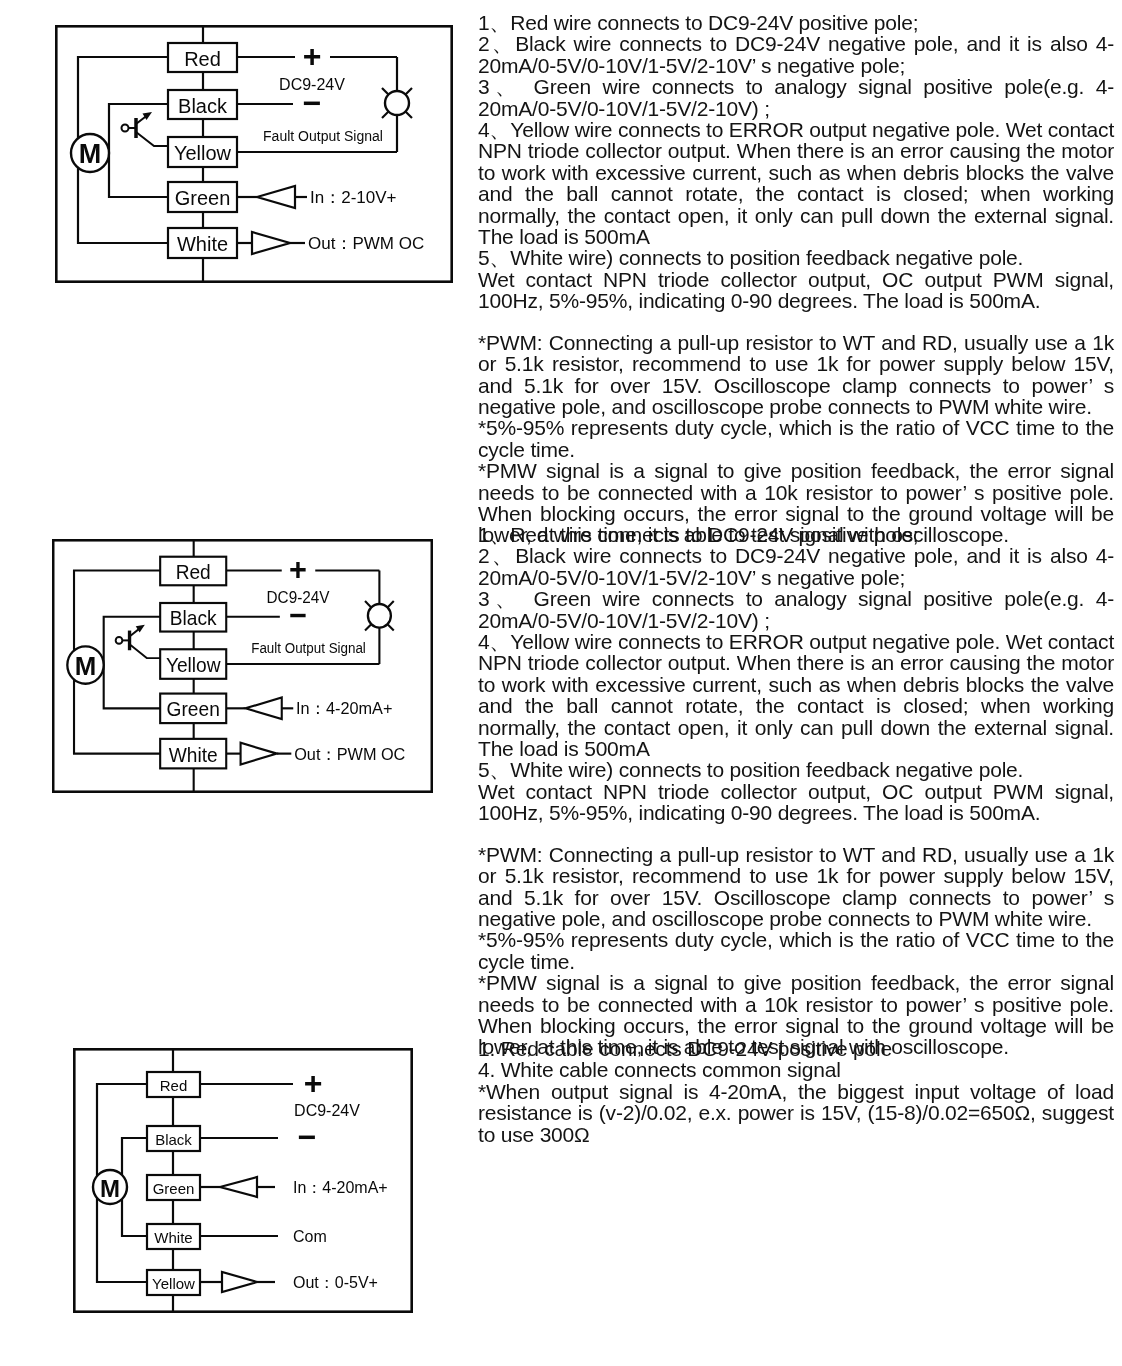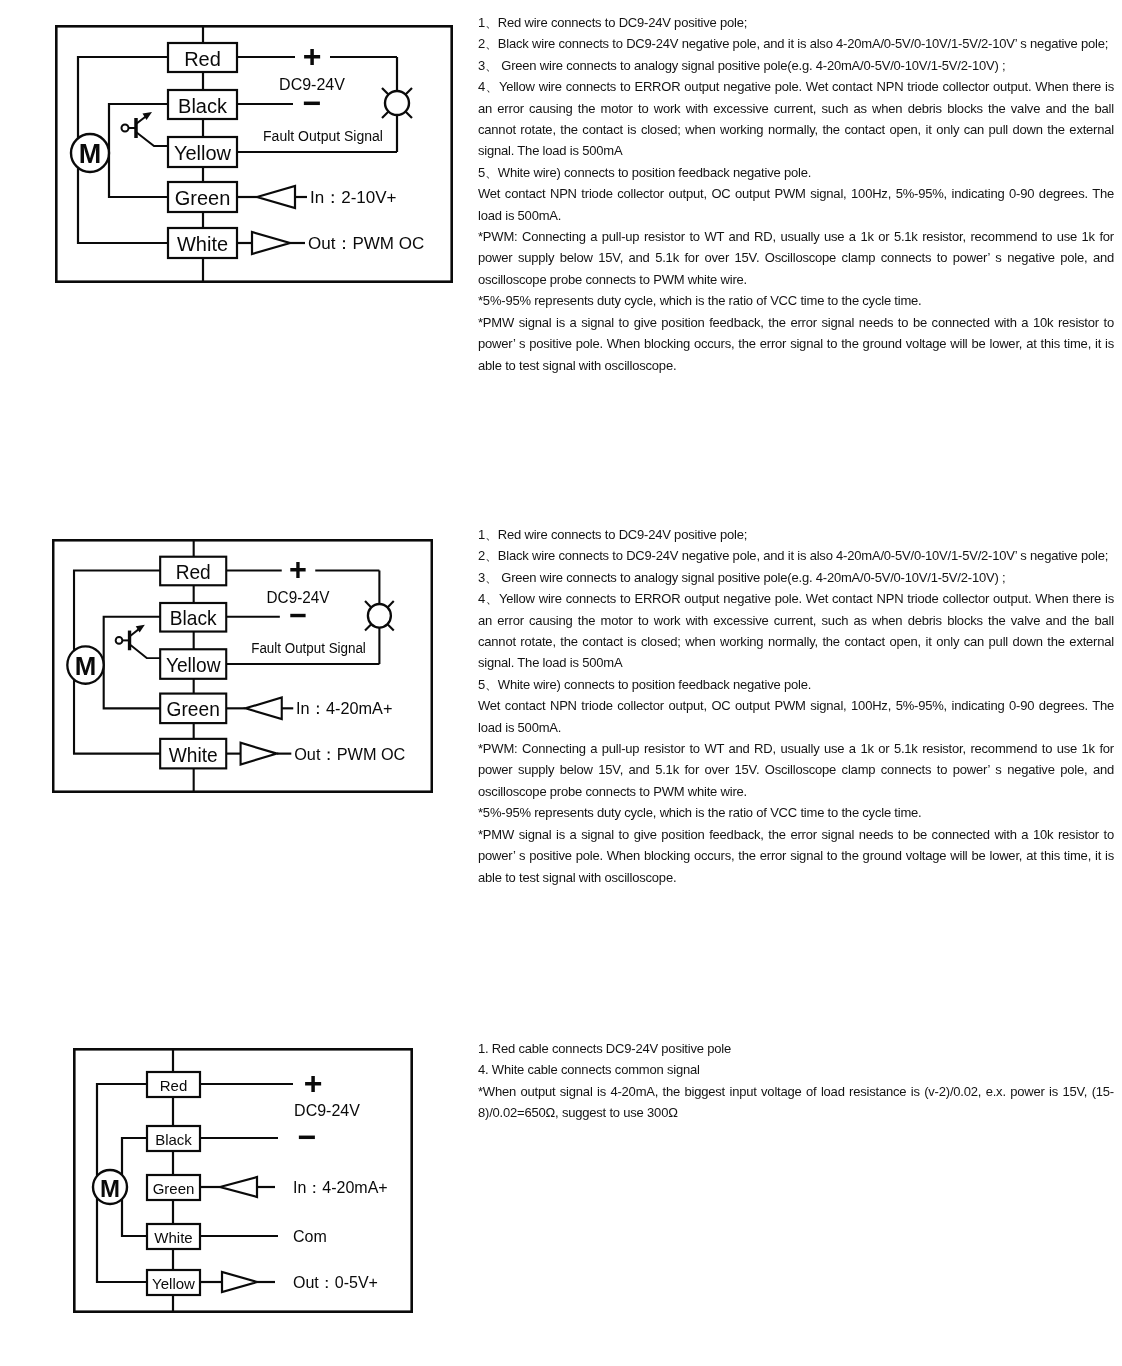--- a/index.html
+++ b/index.html
@@ -20,25 +20,25 @@
   .sym{font-size:32px;font-weight:bold;text-anchor:middle;}
   .pw{font-size:16px;text-anchor:middle;}
   .fault{font-size:14px;text-anchor:middle;}
   .io{font-size:17px;}
   .io3{font-size:16px;}
   .tr{stroke:#0a0a0a;stroke-width:2;fill:none;}
   .trbar{stroke:#0a0a0a;stroke-width:3.5;fill:none;}
   .arrowhead{fill:#0a0a0a;stroke:none;}
   .notes{
     position:absolute;left:478px;width:636px;
-    font-size:13px;line-height:21.4px;letter-spacing:-0.2px;
+    font-size:21px;line-height:21.4px;letter-spacing:-0.2px;
     text-align:justify;color:#141414;
   }
   .notes p{margin:0;padding:0;}
-  .pwm-notes{}
+  .pwm-notes{margin-top:20px;}
 </style>
 </head>
 <body>
 
 <div class="page">
 
   <svg class="diagram" style="left:55px;top:25px;" width="398" height="258" viewBox="0 0 398 258">
     <rect class="obox" x="1.3" y="1.3" width="395.4" height="255.4"></rect>
     <line class="w" x1="148" y1="2" x2="148" y2="256"></line>
 

